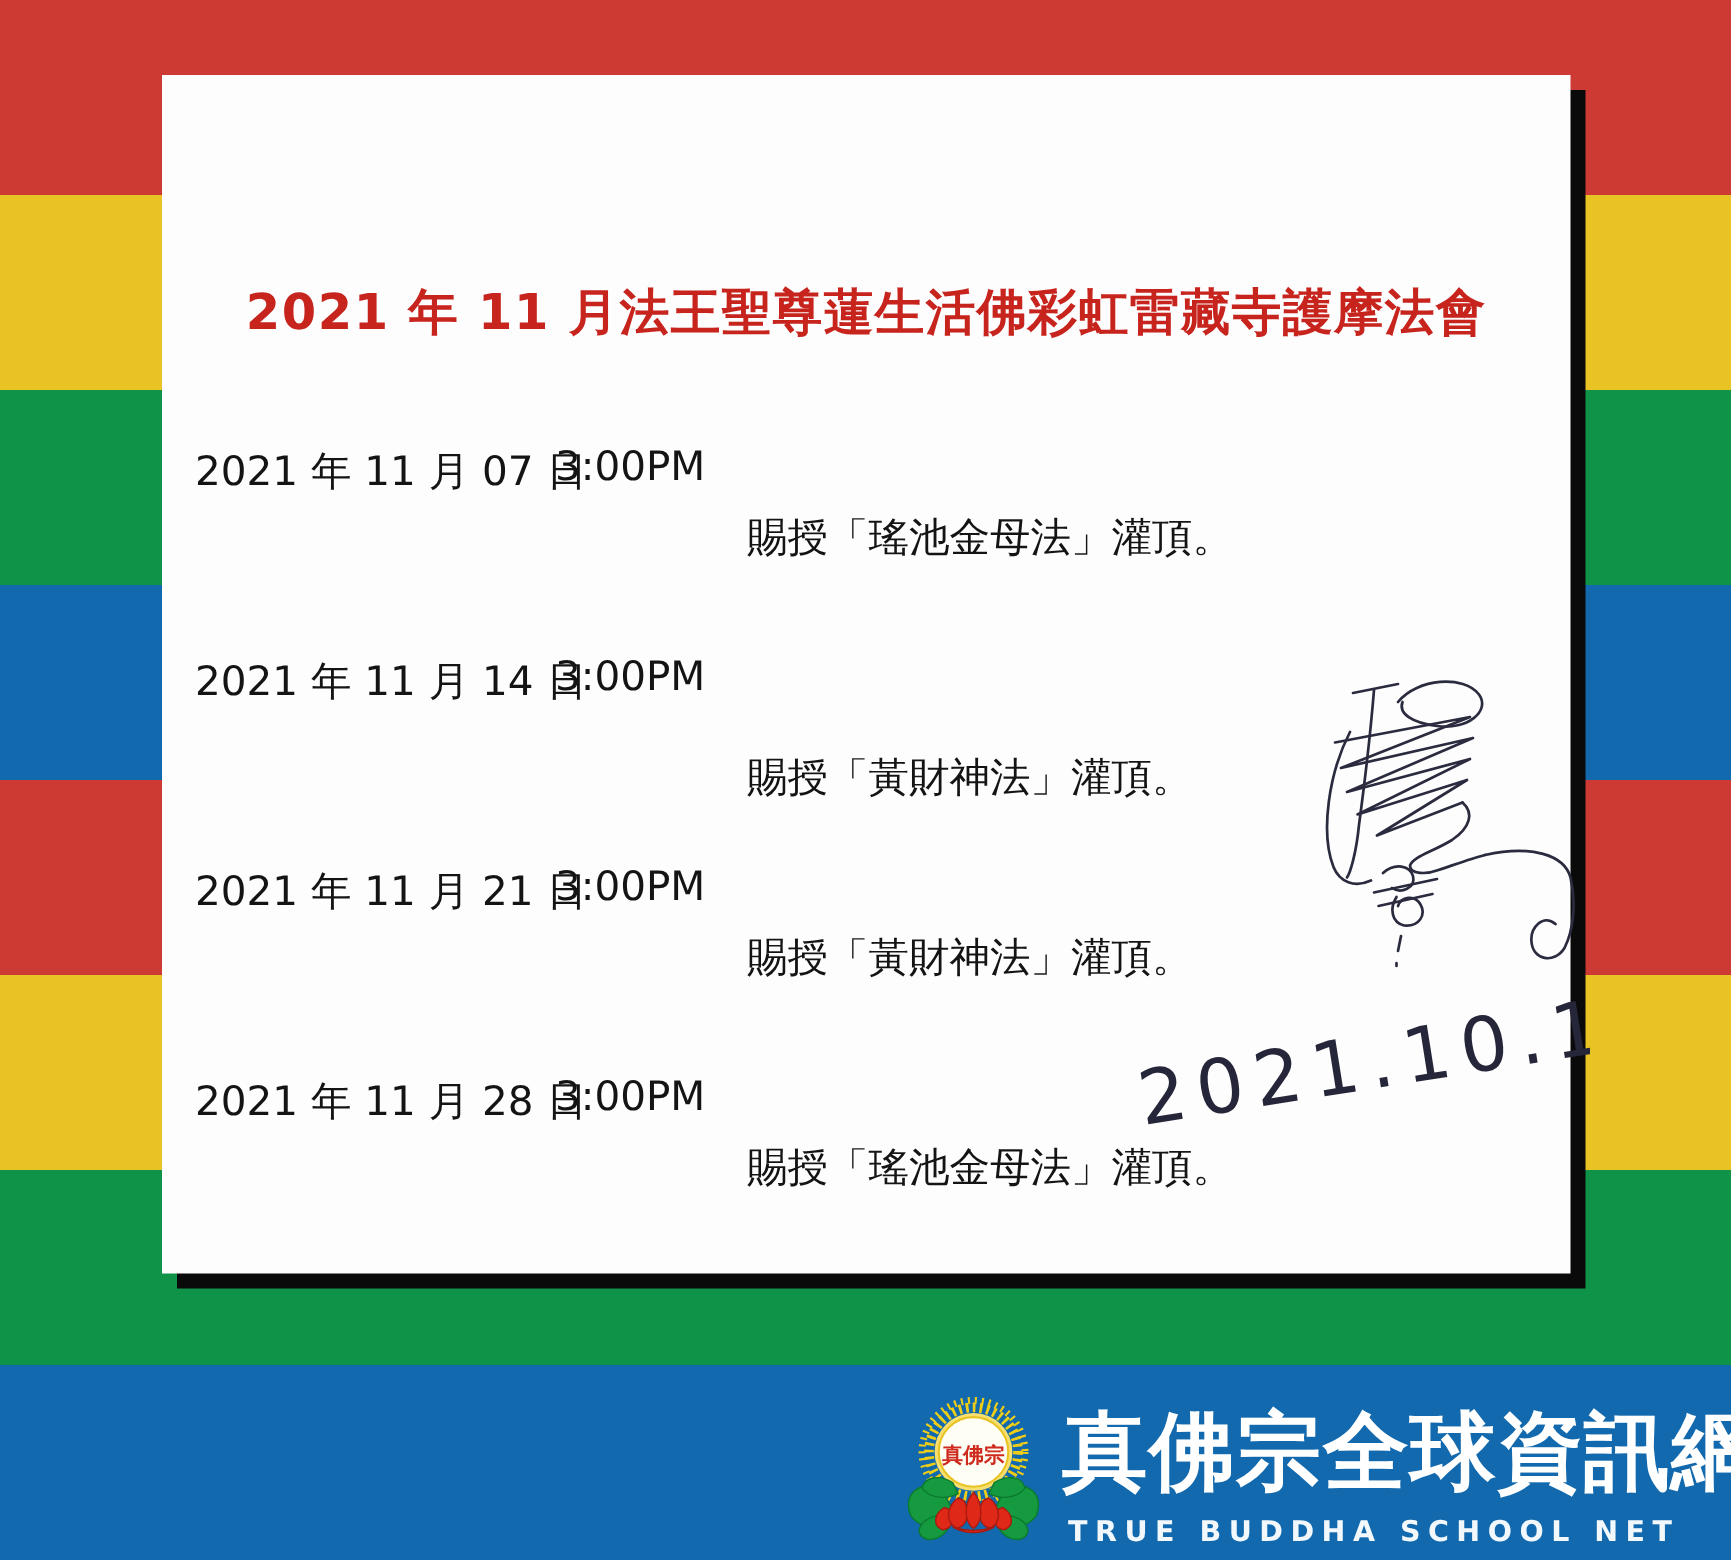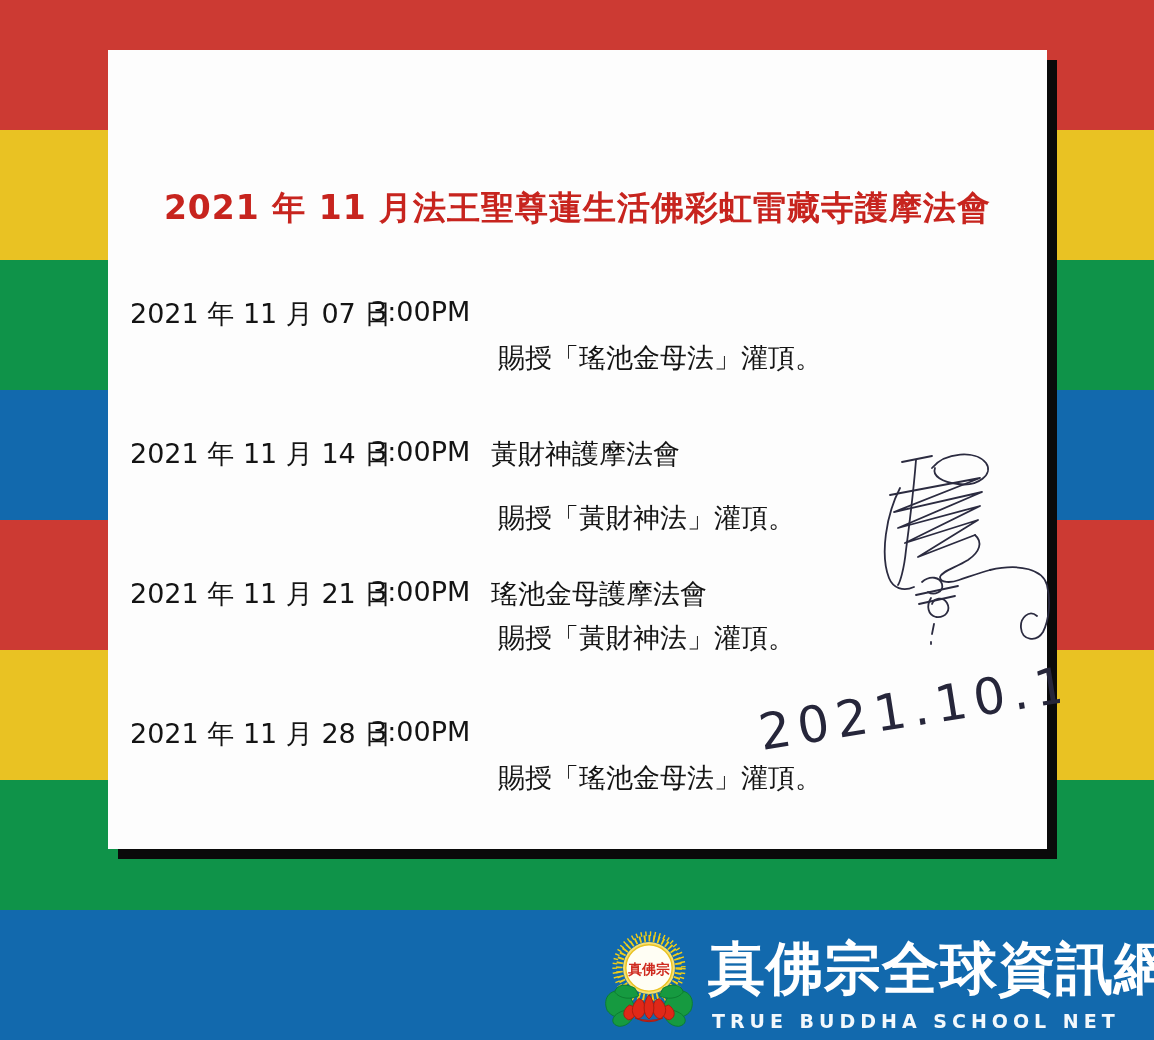--- a/index.html
+++ b/index.html
@@ -67,28 +67,26 @@
 
   <div class="sched-line1 r1a">
     <span class="c-date">2021 年 11 月 07 日</span>
     <span class="c-time">3:00PM</span>
   </div>
   <div class="sched-line2 r1b">賜授「瑤池金母法」灌頂。</div>
 
   <div class="sched-line1 r2a">
     <span class="c-date">2021 年 11 月 14 日</span>
     <span class="c-time">3:00PM</span>
-    <span class="c-event">黃財神護摩法會</span>
   </div>
   <div class="sched-line2 r2b">賜授「黃財神法」灌頂。</div>
 
   <div class="sched-line1 r3a">
     <span class="c-date">2021 年 11 月 21 日</span>
     <span class="c-time">3:00PM</span>
-    <span class="c-event">瑤池金母護摩法會</span>
   </div>
   <div class="sched-line2 r3b">賜授「黃財神法」灌頂。</div>
 
   <div class="sched-line1 r4a">
     <span class="c-date">2021 年 11 月 28 日</span>
     <span class="c-time">3:00PM</span>
   </div>
   <div class="sched-line2 r4b">賜授「瑤池金母法」灌頂。</div>
 </div>
 

